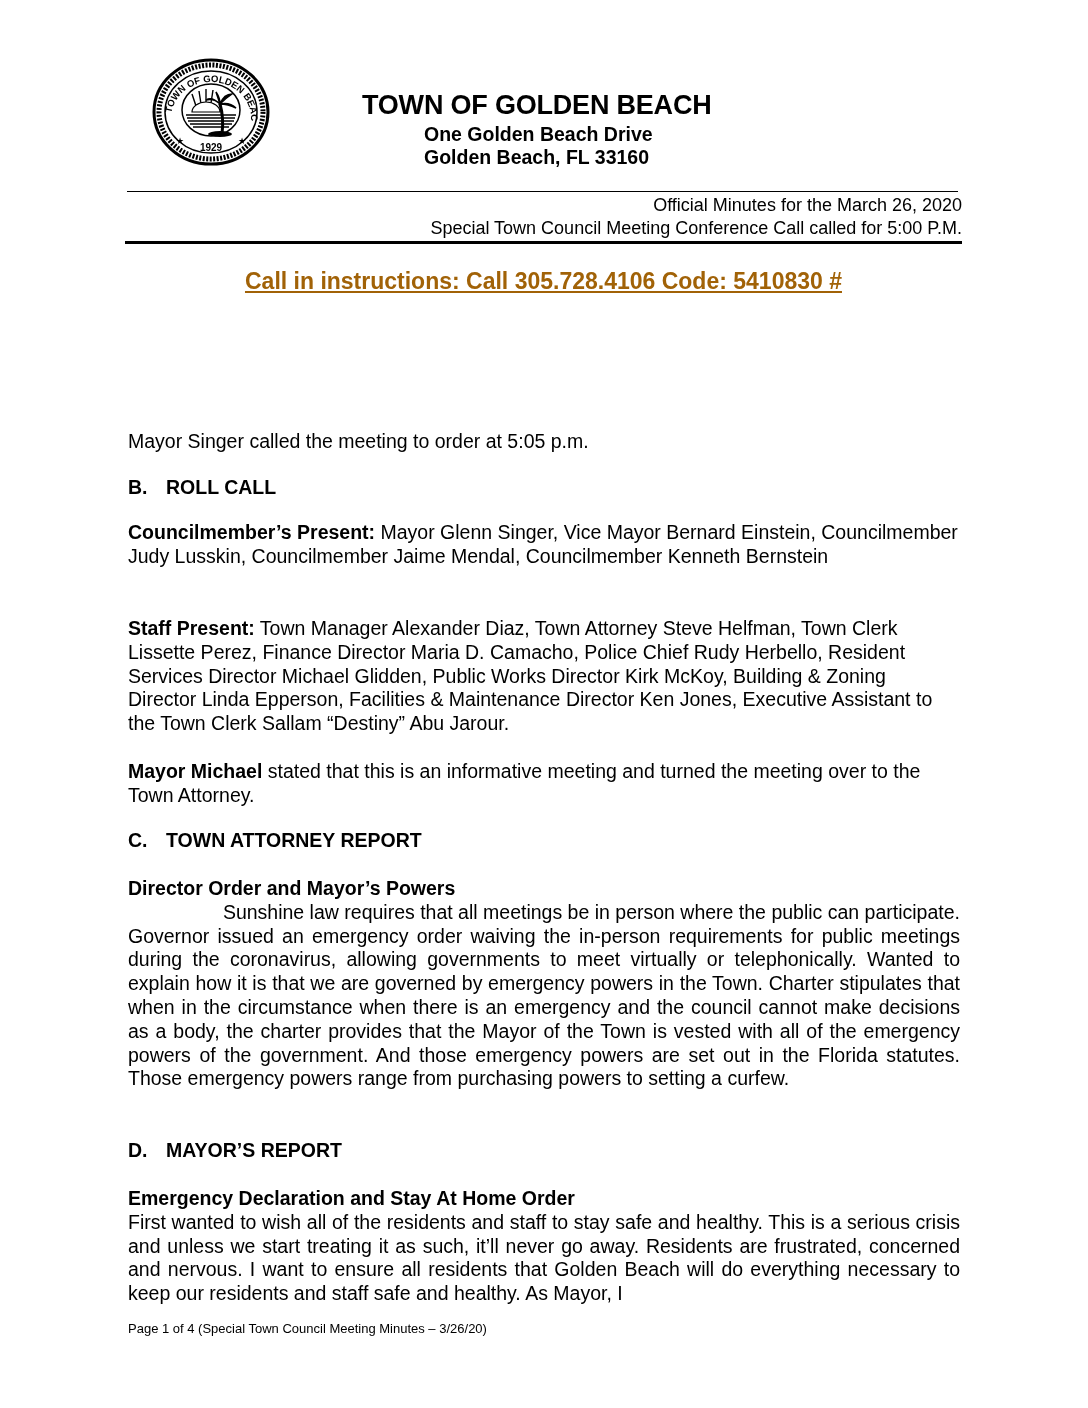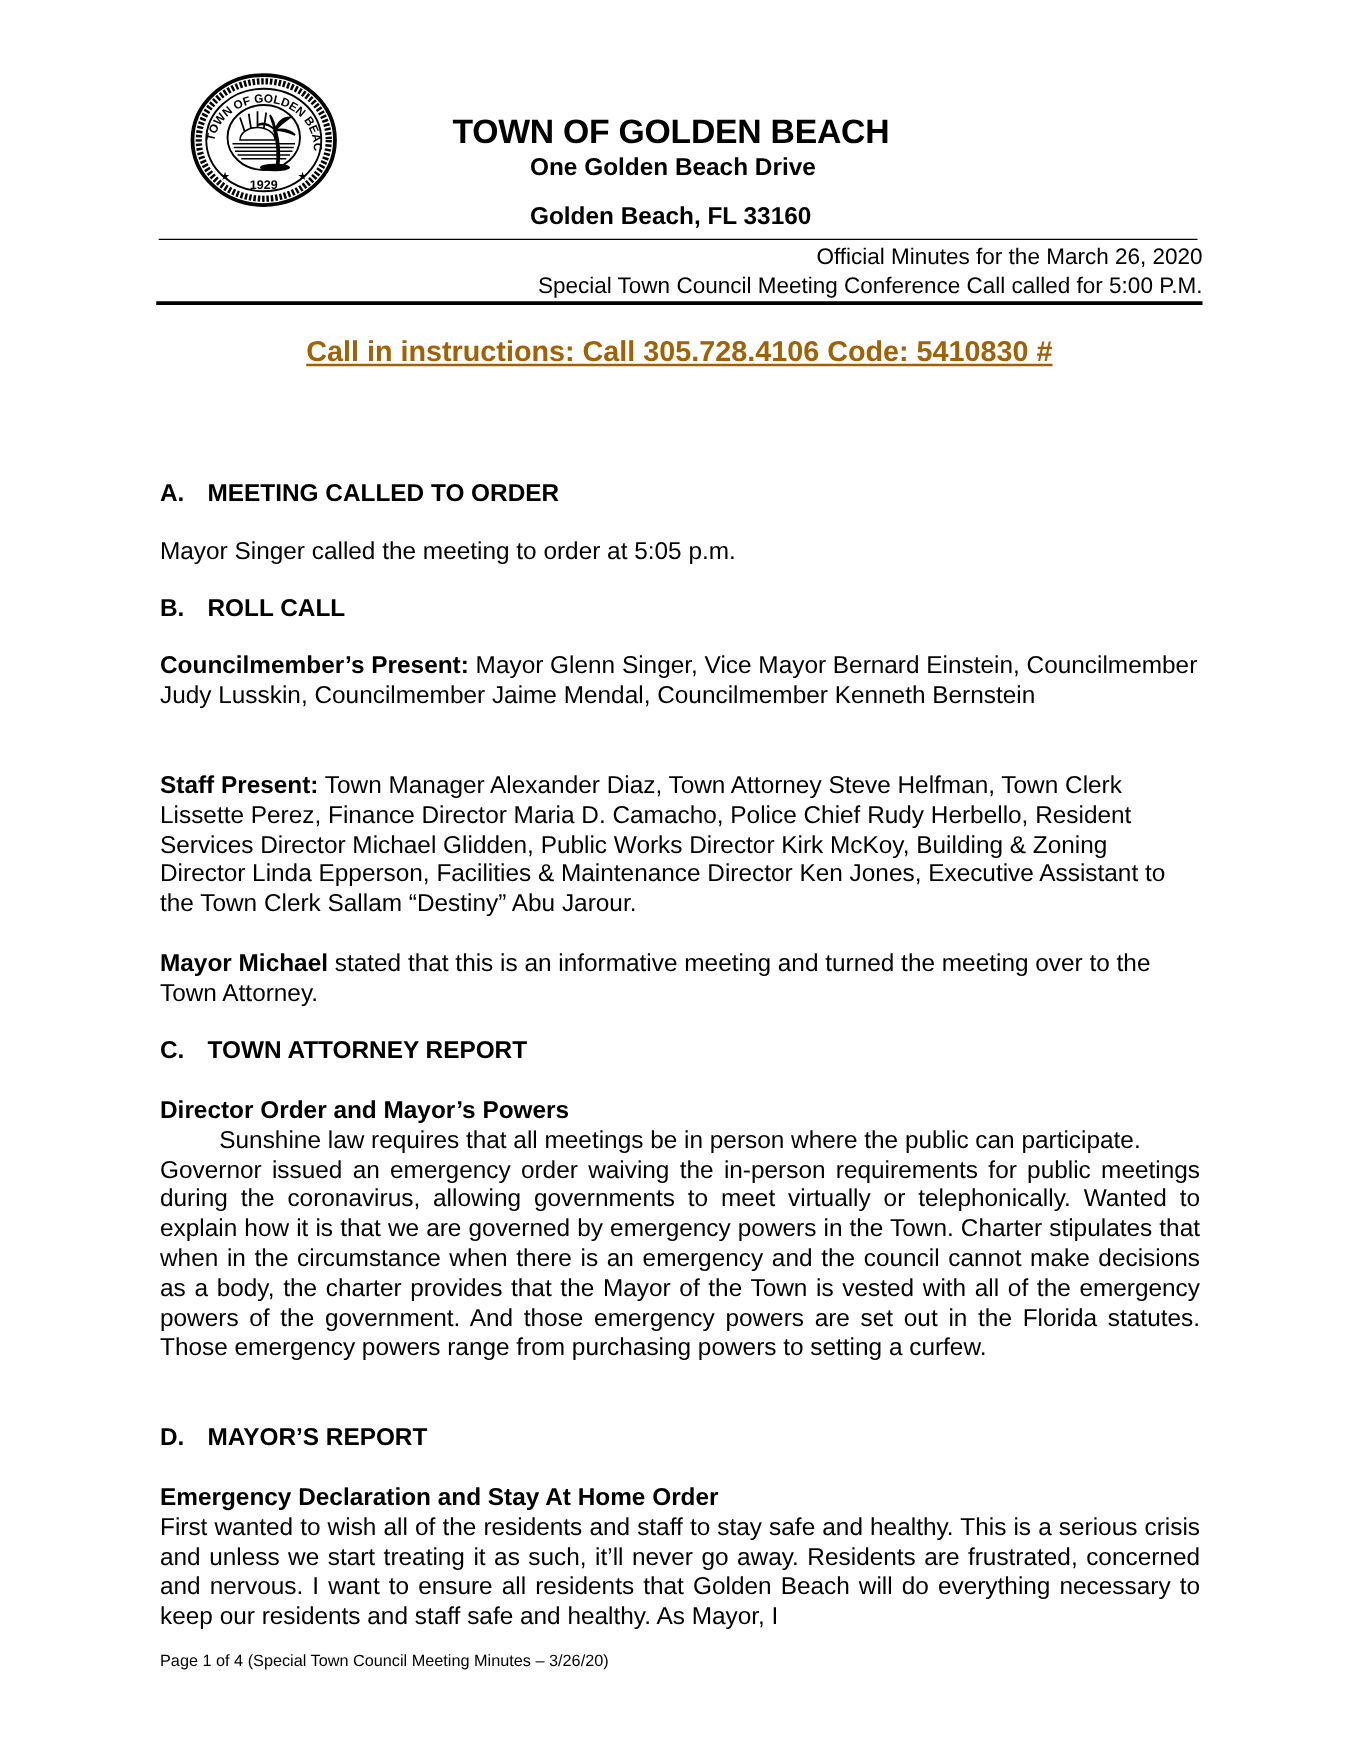--- a/index.html
+++ b/index.html
@@ -2,21 +2,21 @@
 <html><head>
 <meta charset="utf-8">
 <style>
   html, body { margin: 0; padding: 0; background: #ffffff; }
   body { width: 1088px; height: 1408px; position: relative; overflow: hidden; font-family: "Liberation Sans", sans-serif; color: #000; }
   .page { position: absolute; left: 0; top: 0; width: 1088px; height: 1408px; }
   .seal { position: absolute; left: 152px; top: 58px; width: 118px; height: 108px; }
   .hdr-title { position: absolute; left: 362px; top: 90px; font-size: 27px; font-weight: bold; letter-spacing: -0.2px; white-space: nowrap; }
   .hdr-line { position: absolute; left: 424px; font-size: 19.5px; font-weight: bold; white-space: nowrap; }
   .hdr-addr1 { top: 123px; }
-  .hdr-addr2 { top: 146px; margin-top: 16px; }
+  .hdr-addr2 { top: 146px; }
   .rule-thin { position: absolute; left: 127px; top: 191px; width: 831px; height: 1px; background: #000; }
   .rule-thick { position: absolute; left: 125px; top: 241px; width: 837px; height: 3px; background: #000; }
   .subtitle { position: absolute; left: 125px; width: 837px; text-align: right; font-size: 18px; font-weight: normal; white-space: nowrap; }
   .sub1 { top: 195px; }
   .sub2 { top: 218px; }
   .callin { position: absolute; left: 125px; width: 837px; top: 268px; text-align: center; font-size: 23px; font-weight: bold; color: #a16207; text-decoration: underline; white-space: nowrap; }
   .txt { position: absolute; left: 128px; width: 832px; font-size: 19.5px; line-height: 23.8px; }
   .just { text-align: justify; }
   .sec { position: absolute; left: 128px; font-size: 19.5px; font-weight: bold; white-space: nowrap; }
   .sec .letter { display: inline-block; width: 38px; }
@@ -71,44 +71,41 @@
   <div class="hdr-line hdr-addr2">Golden Beach, FL  33160</div>
 
   <div class="rule-thin"></div>
   <div class="subtitle sub1">Official Minutes for the March 26, 2020</div>
   <div class="subtitle sub2">Special Town Council Meeting Conference Call called for 5:00 P.M.</div>
   <div class="rule-thick"></div>
 
   <div class="callin">Call in instructions: Call 305.728.4106  Code: 5410830 #</div>
 
 
-  <div class="sec" style="top:384px;">
-    <span class="letter">A.</span><span>MEETING CALLED TO ORDER</span>
-  </div>
   <div class="txt" style="top:430px;">Mayor Singer called the meeting to order at 5:05 p.m.</div>
 
   <div class="sec" style="top:476px;">
     <span class="letter">B.</span><span>ROLL CALL</span>
   </div>
   <div class="txt" style="top:521px; width:830px;">
     <b>Councilmember’s Present:</b><span> Mayor Glenn Singer, Vice Mayor Bernard Einstein, Councilmember Judy Lusskin, Councilmember Jaime Mendal, Councilmember Kenneth Bernstein</span>
   </div>
   <div class="txt" style="top:617px; width:818px;">
     <b>Staff Present:</b><span> Town Manager Alexander Diaz, Town Attorney Steve Helfman, Town Clerk Lissette Perez, Finance Director Maria D. Camacho, Police Chief Rudy Herbello, Resident Services Director Michael Glidden, Public Works Director Kirk McKoy, Building &amp; Zoning Director Linda Epperson, Facilities &amp; Maintenance Director Ken Jones, Executive Assistant to the Town Clerk Sallam “Destiny” Abu Jarour.</span>
   </div>
   <div class="txt" style="top:760px;">
     <b>Mayor Michael</b><span> stated that this is an informative meeting and turned the meeting over to the Town Attorney.</span>
   </div>
 
   <div class="sec" style="top:829px;">
     <span class="letter">C.</span><span>TOWN ATTORNEY REPORT</span>
   </div>
   <div class="txt just" style="top:877px;">
     <span class="subhead">Director Order and Mayor’s Powers</span>
-    <span style="display:block; text-align:center;">Sunshine law requires that all meetings be in person where the public can participate.</span>
+    <span style="display:block; text-align:right;">Sunshine law requires that all meetings be in person where the public can participate.</span>
     <span>Governor issued an emergency order waiving the in-person requirements for public meetings during the coronavirus, allowing governments to meet virtually or telephonically. Wanted to explain how it is that we are governed by emergency powers in the Town. Charter stipulates that when in the circumstance when there is an emergency and the council cannot make decisions as a body, the charter provides that the Mayor of the Town is vested with all of the emergency powers of the government. And those emergency powers are set out in the Florida statutes. Those emergency powers range from purchasing powers to setting a curfew.</span>
   </div>
 
   <div class="sec" style="top:1139px;">
     <span class="letter">D.</span><span>MAYOR’S REPORT</span>
   </div>
   <div class="txt just" style="top:1187px;">
     <span class="subhead">Emergency Declaration and Stay At Home Order</span>
     <span>First wanted to wish all of the residents and staff to stay safe and healthy. This is a serious crisis and unless we start treating it as such, it’ll never go away. Residents are frustrated, concerned and nervous. I want to ensure all residents that Golden Beach will do everything necessary to keep our residents and staff safe and healthy. As Mayor, I</span>
   </div>

